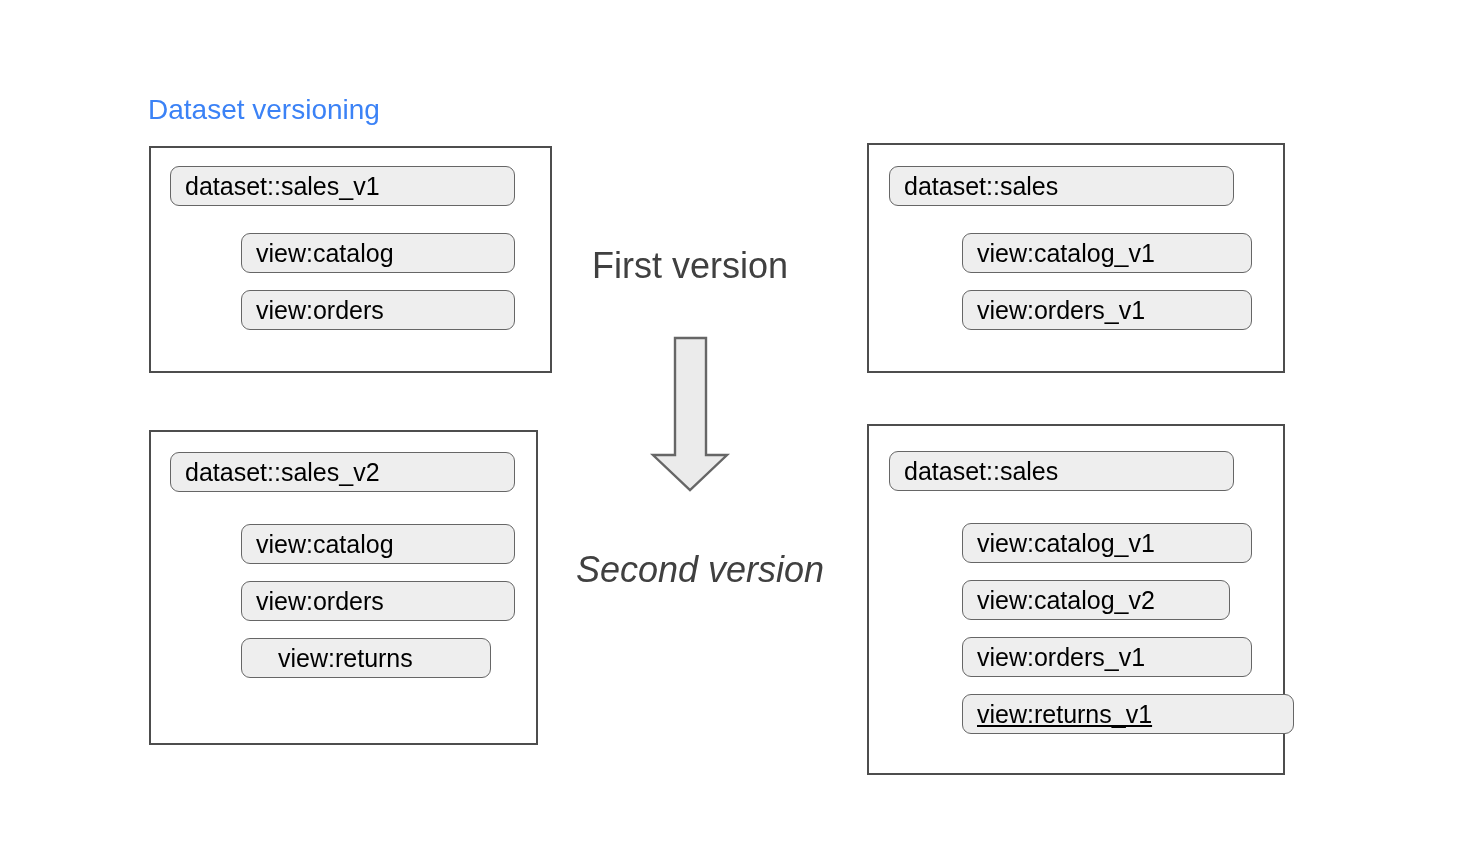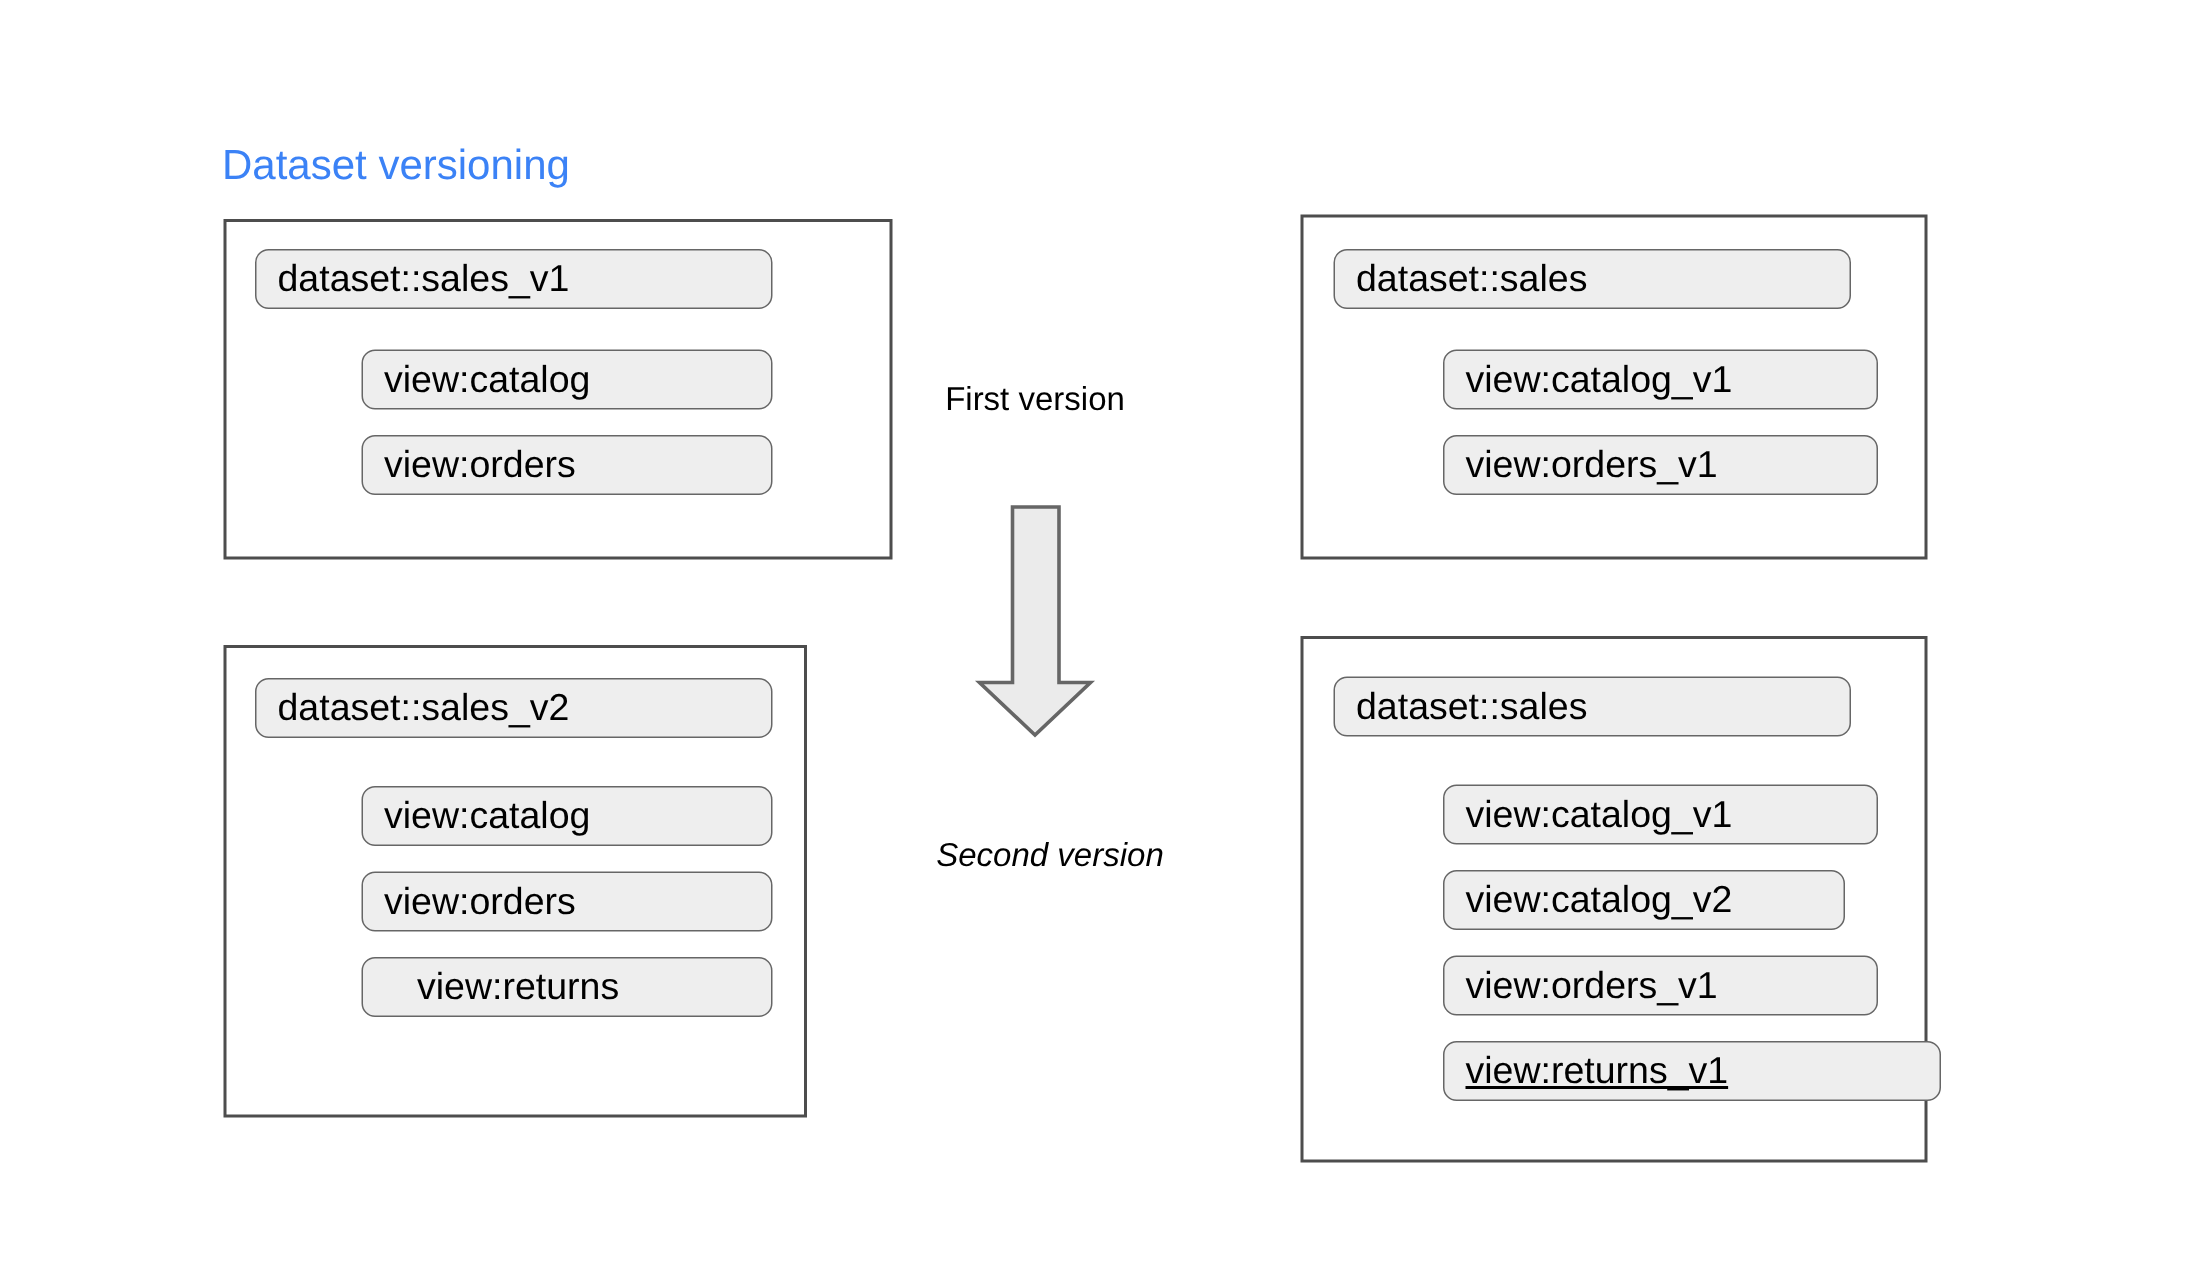--- a/index.html
+++ b/index.html
@@ -43,56 +43,56 @@
     padding-left: 14px;
     font-size: 25px;
     line-height: 28px;
     color: #000000;
     white-space: nowrap;
   }
   .pill.dataset-pill { }
   .pill.view-pill { }
   .stage-label {
     position: absolute;
-    font-size: 22px;
+    font-size: 36px;
     line-height: 32px;
-    color: #000000;
+    color: #404040;
     white-space: nowrap;
     text-align: center;
   }
   .arrow-wrap {
     position: absolute;
   }
 </style>
 </head>
 <body>
 
 <div id="canvas">
 
   <div class="col-heading" style="left:148px; top:94px;">Dataset versioning</div>
 
 
-  <div class="group-box" style="left:149px; top:146px; width:446px; height:227px;">
+  <div class="group-box" style="left:149px; top:146px; width:403px; height:227px;">
 
     <div class="pill dataset-pill" style="left:19px; top:18px; width:345px;">dataset::sales_v1</div>
 
     <div class="pill view-pill" style="left:90px; top:85px; width:274px;">view:catalog</div>
 
     <div class="pill view-pill" style="left:90px; top:142px; width:274px;">view:orders</div>
   </div>
 
   <div class="group-box" style="left:149px; top:430px; width:389px; height:315px;">
 
     <div class="pill dataset-pill" style="left:19px; top:20px; width:345px;">dataset::sales_v2</div>
 
     <div class="pill view-pill" style="left:90px; top:92px; width:274px;">view:catalog</div>
 
     <div class="pill view-pill" style="left:90px; top:149px; width:274px;">view:orders</div>
 
-    <div class="pill view-pill" style="left:90px; top:206px; width:274px;padding-left:36px;">view:returns</div>
+    <div class="pill view-pill" style="left:90px; top:206px; width:250px;padding-left:36px;">view:returns</div>
   </div>
 
   <div class="group-box" style="left:867px; top:143px; width:418px; height:230px;">
 
     <div class="pill dataset-pill" style="left:20px; top:21px; width:345px;">dataset::sales</div>
 
     <div class="pill view-pill" style="left:93px; top:88px; width:290px;">view:catalog_v1</div>
 
     <div class="pill view-pill" style="left:93px; top:145px; width:290px;">view:orders_v1</div>
   </div>

